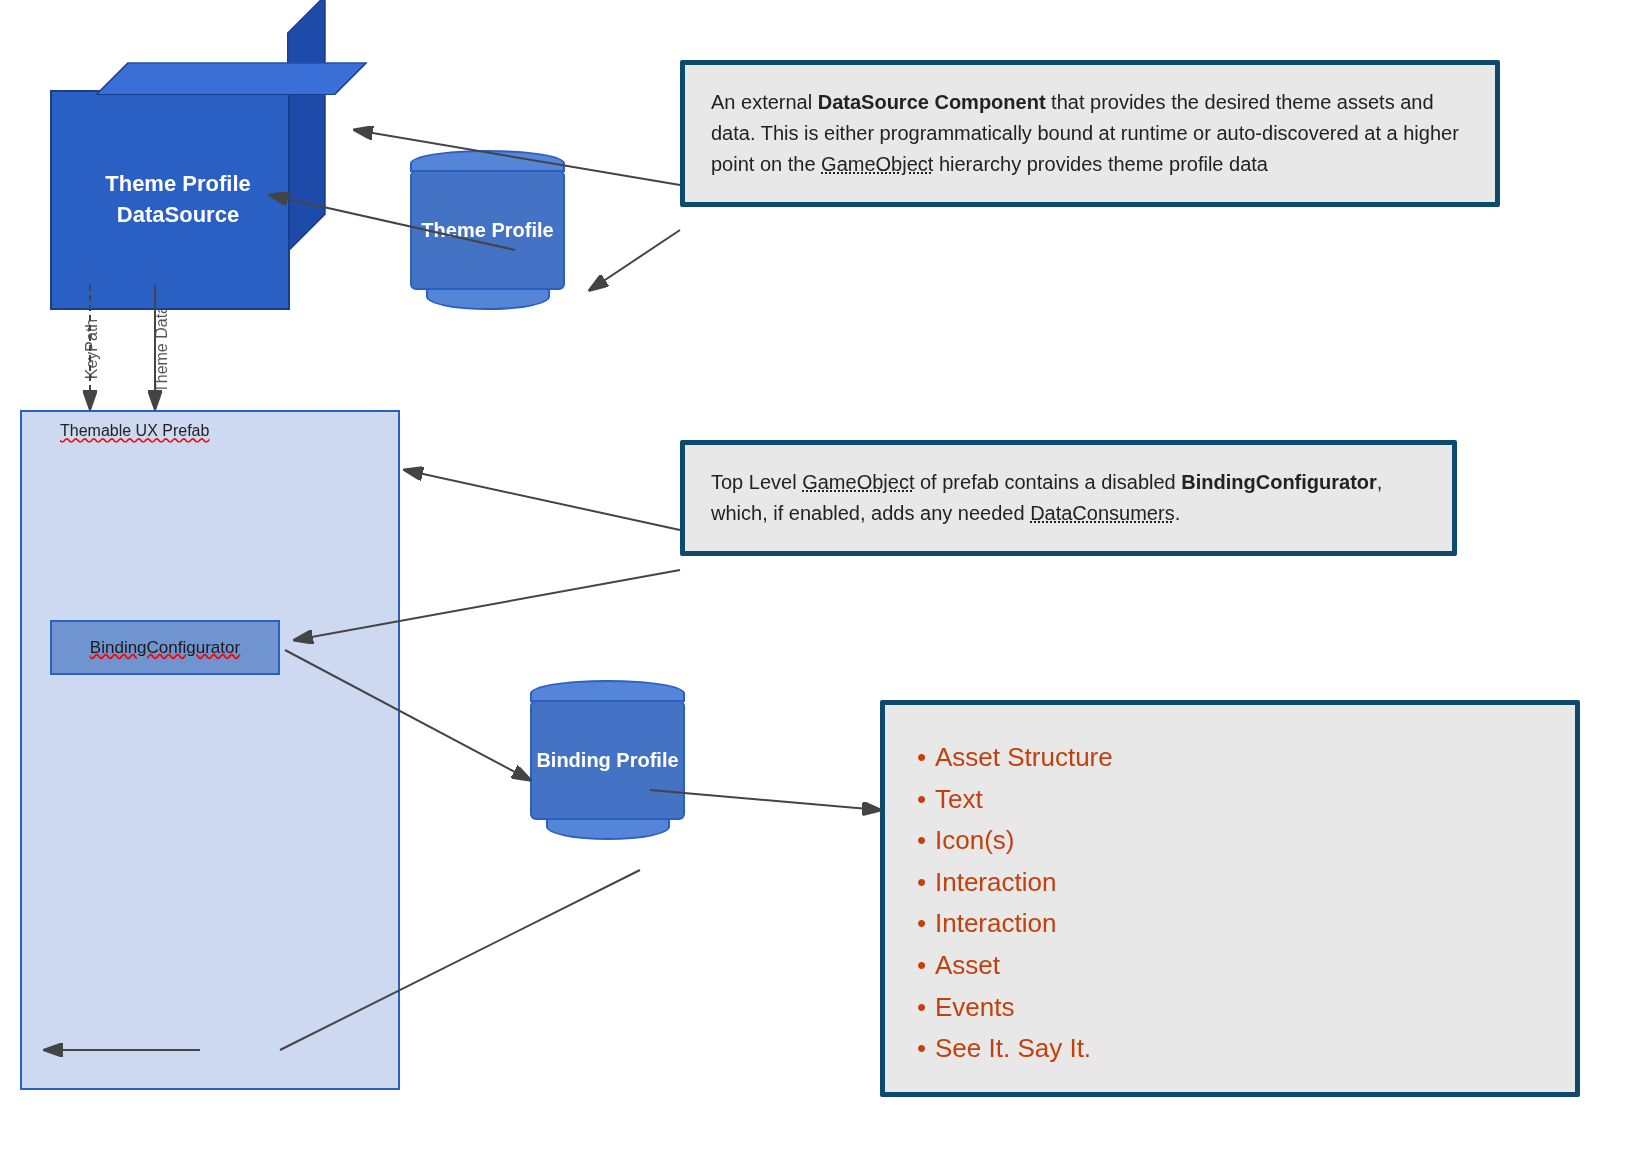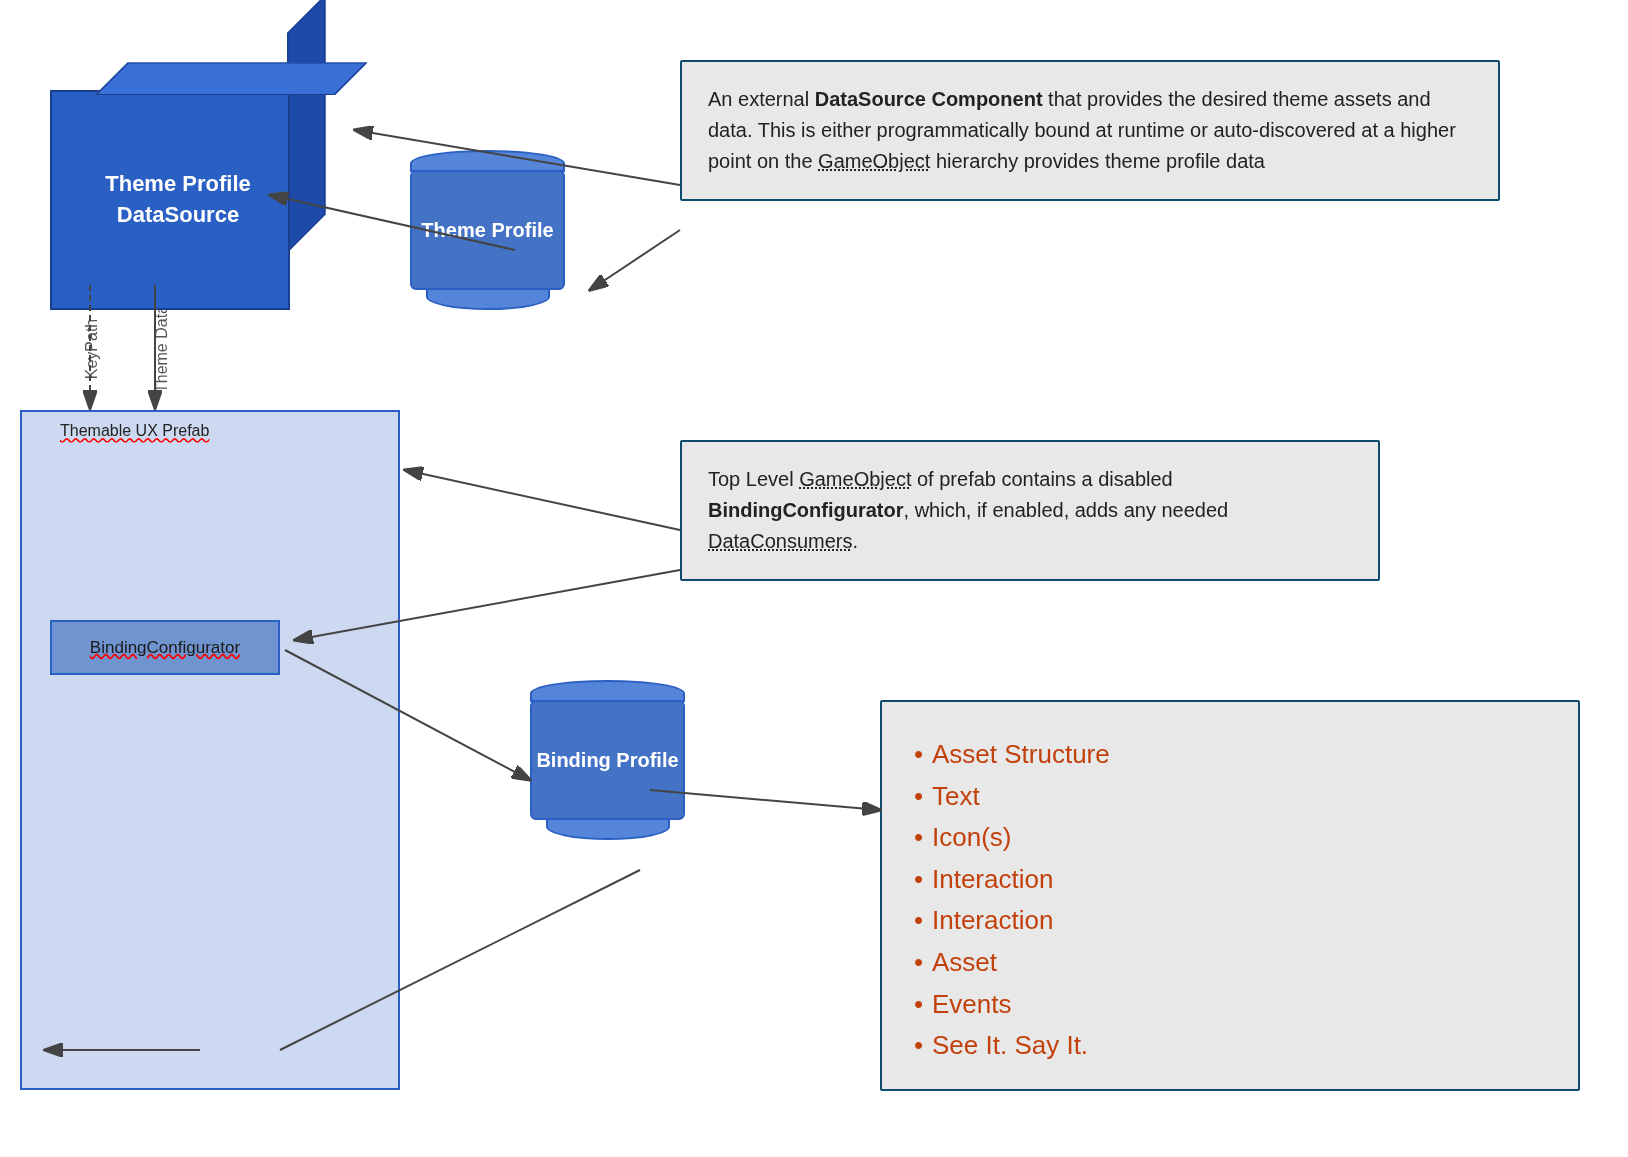--- a/index.html
+++ b/index.html
@@ -162,33 +162,33 @@
     
     .binding-profile-scroll {
       top: 680px;
       left: 530px;
     }
 
     
     .info-box {
       position: absolute;
       background: #e8e8e8;
-      border: 2px solid #0c4a6e;
+      border: 5px solid #0c4a6e;
       padding: 22px 26px;
       border-radius: 2px;
     }
     .info-box-top {
       top: 60px;
       left: 680px;
       width: 820px;
     }
     .info-box-middle {
       top: 440px;
       left: 680px;
-      width: 700px;
+      width: 777px;
     }
     .info-box-bottom {
       top: 700px;
       left: 880px;
       width: 700px;
     }
     .info-text {
       font-size: 20px;
       color: #222;
       line-height: 1.55;

